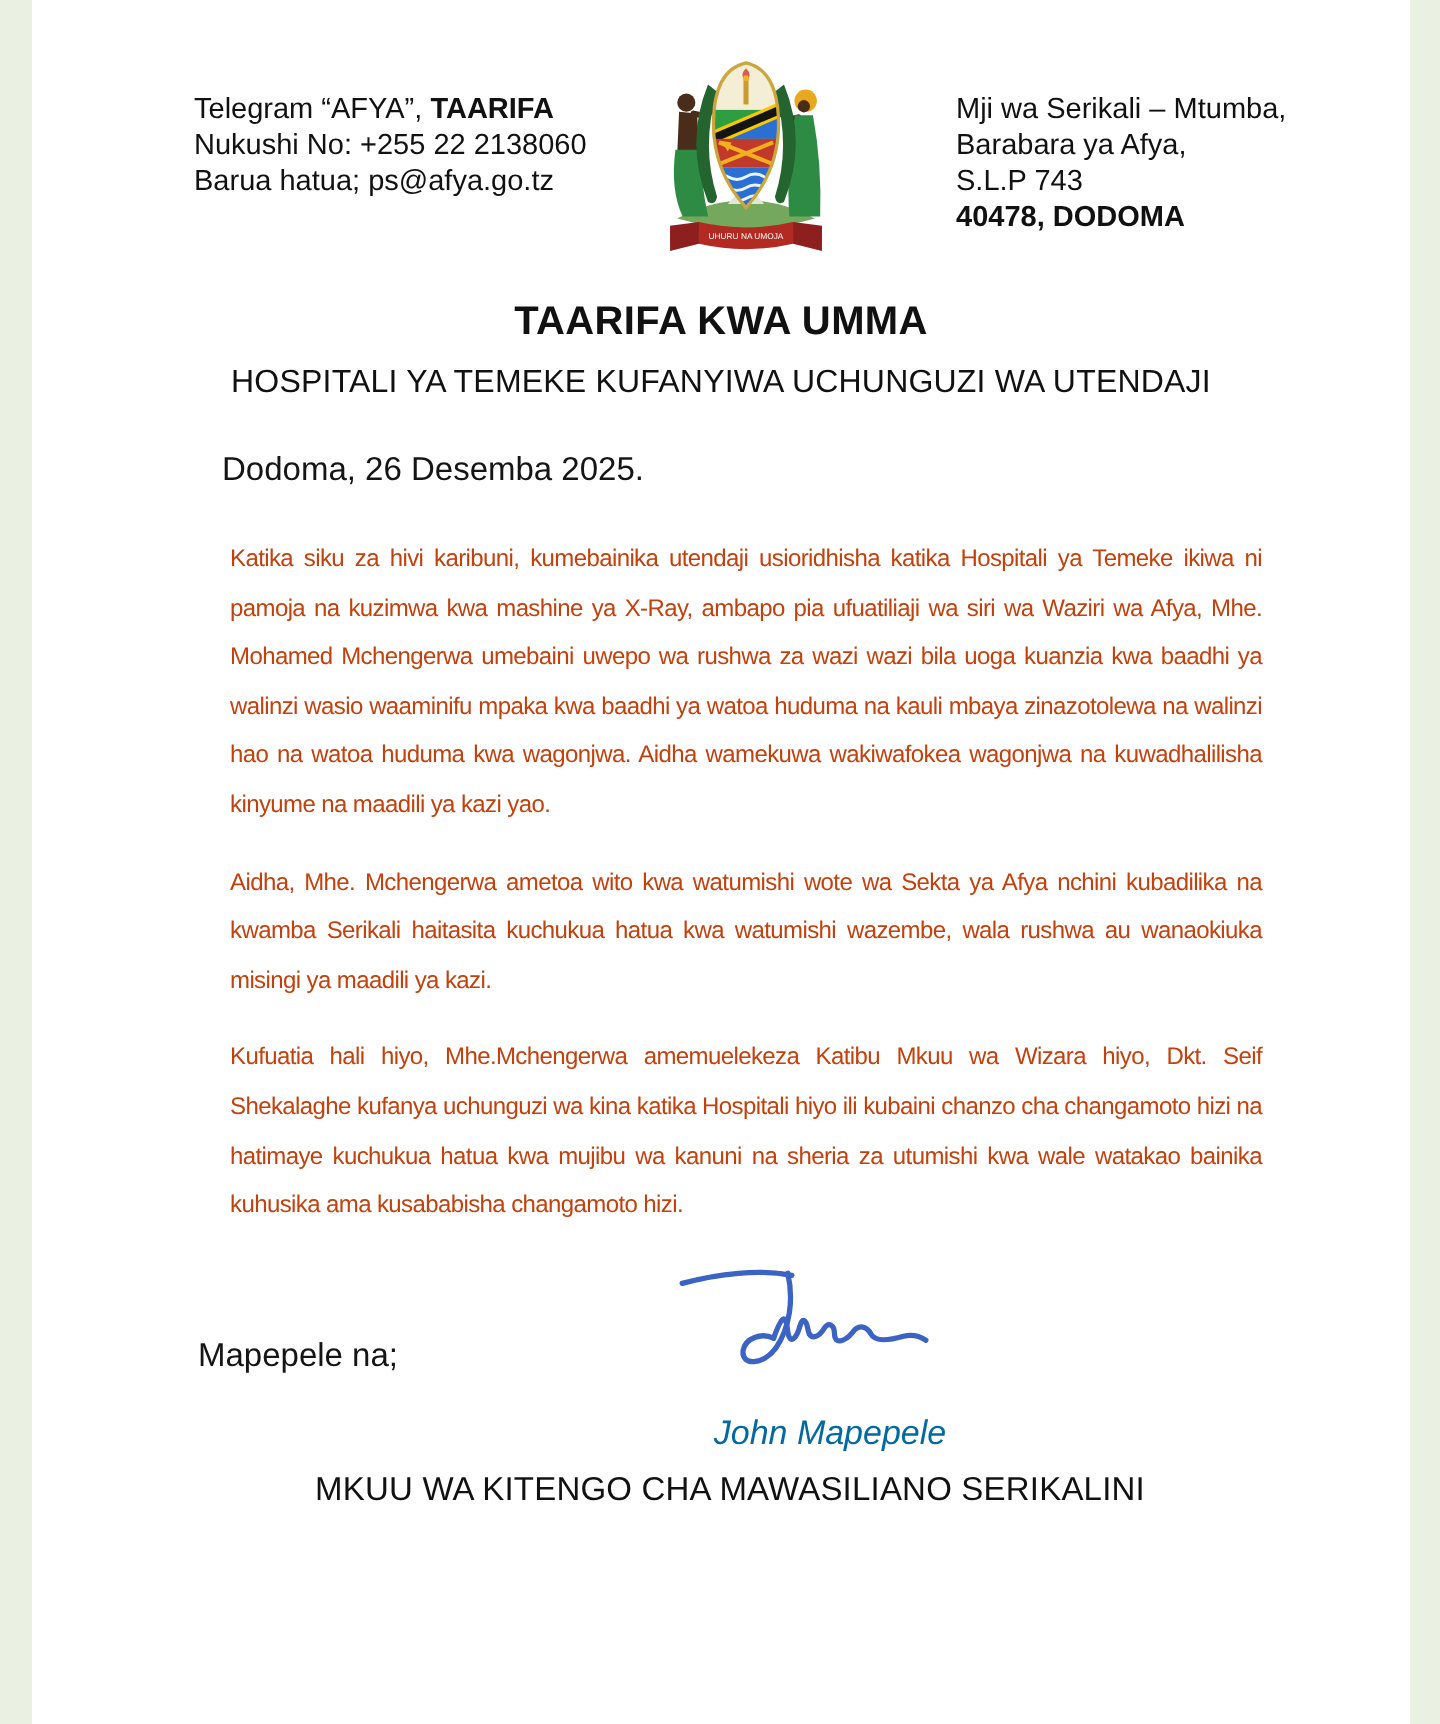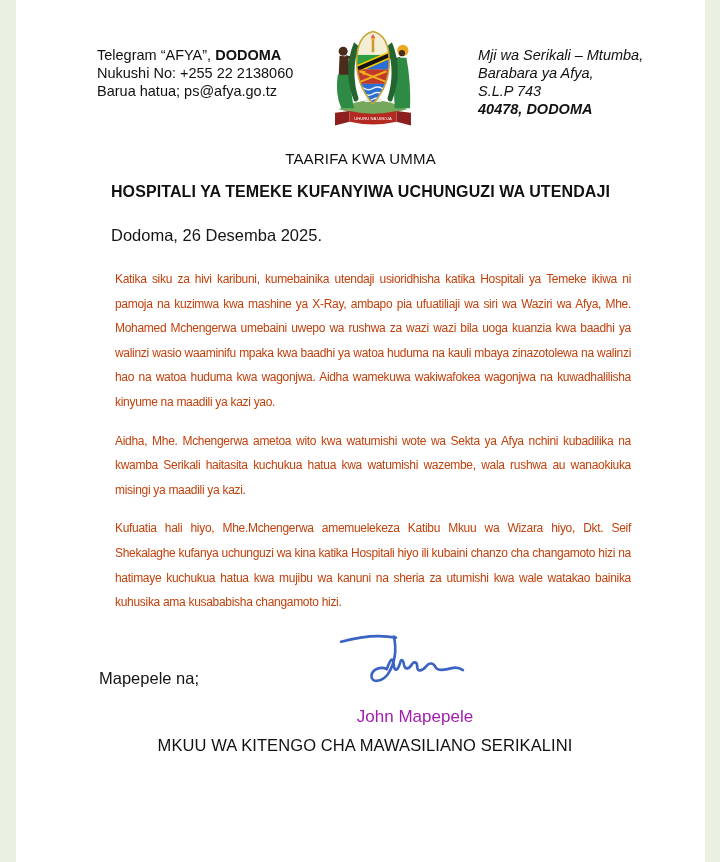--- a/index.html
+++ b/index.html
@@ -16,33 +16,33 @@
     background:#ffffff;
   }
   
   .letterhead{position:absolute;left:0;top:0;width:689px;height:140px;}
   .lh-left{
     position:absolute;left:81px;top:46px;
     font-size:14.5px;line-height:18px;color:#111;
   }
   .lh-right{
     position:absolute;left:462px;top:46px;
-    font-size:14.5px;line-height:18px;color:#111;font-style:italic;
+    font-size:14.5px;line-height:18px;color:#111;
   }
   .bold{font-weight:bold;}
   .emblem{position:absolute;left:311px;top:26px;width:92px;height:104px;}
   
   .title{
     position:absolute;left:0;top:150px;width:689px;
-    text-align:center;font-weight:normal;font-size:15px;color:#111;
+    text-align:center;font-weight:bold;font-size:20px;color:#111;
     letter-spacing:.2px;
   }
   .subtitle{
     position:absolute;left:0;top:183px;width:689px;
-    text-align:center;font-weight:bold;font-size:16px;color:#111;
+    text-align:center;font-weight:normal;font-size:16px;color:#111;
     letter-spacing:.1px;
   }
   
   .body-flow{
     position:absolute;left:83px;top:226px;width:532px;
   }
   .dateline{
     font-size:16.5px;margin:0 0 22px 12px;color:#151515;
   }
   .para{
@@ -50,35 +50,35 @@
     text-align:justify;margin:0 0 14px 16px;color:#c2410c;
   }
   
   .closing{position:relative;height:76px;margin-top:2px;}
   .issued{
     position:absolute;left:0;top:40px;font-size:16.5px;color:#151515;
   }
   .sig-svg{position:absolute;left:236px;top:-4px;width:132px;height:72px;}
   .sig-name{
     position:relative;left:50px;text-align:center;
-    font-size:17px;color:#a21caf;margin-top:2px;
+    font-size:17px;color:#0369a1;margin-top:2px;font-style:italic;
   }
   .sig-title{
     text-align:center;font-weight:normal;font-size:16.5px;color:#111;
     margin-top:9px;letter-spacing:.1px;
   }
 </style>
 </head>
 <body>
 
 <div class="paper">
 
   <div class="letterhead">
     <div class="lh-left">
-      <div><span>Telegram “AFYA”, </span><span class="bold">DODOMA</span></div>
+      <div><span>Telegram “AFYA”, </span><span class="bold">TAARIFA</span></div>
       <div>Nukushi No: +255 22 2138060</div>
       <div>Barua hatua; ps@afya.go.tz</div>
     </div>
 
     <svg class="emblem" viewBox="0 0 100 115" xmlns="http://www.w3.org/2000/svg">
 
       <path d="M12 92 Q50 72 88 92 Q50 103 12 92 Z" fill="#74a85c"></path>
       <path d="M40 84 L50 72 L60 84 Z" fill="#dfe8d8"></path>
 
       <circle cx="17" cy="28" r="5" fill="#4a2c1a"></circle>

